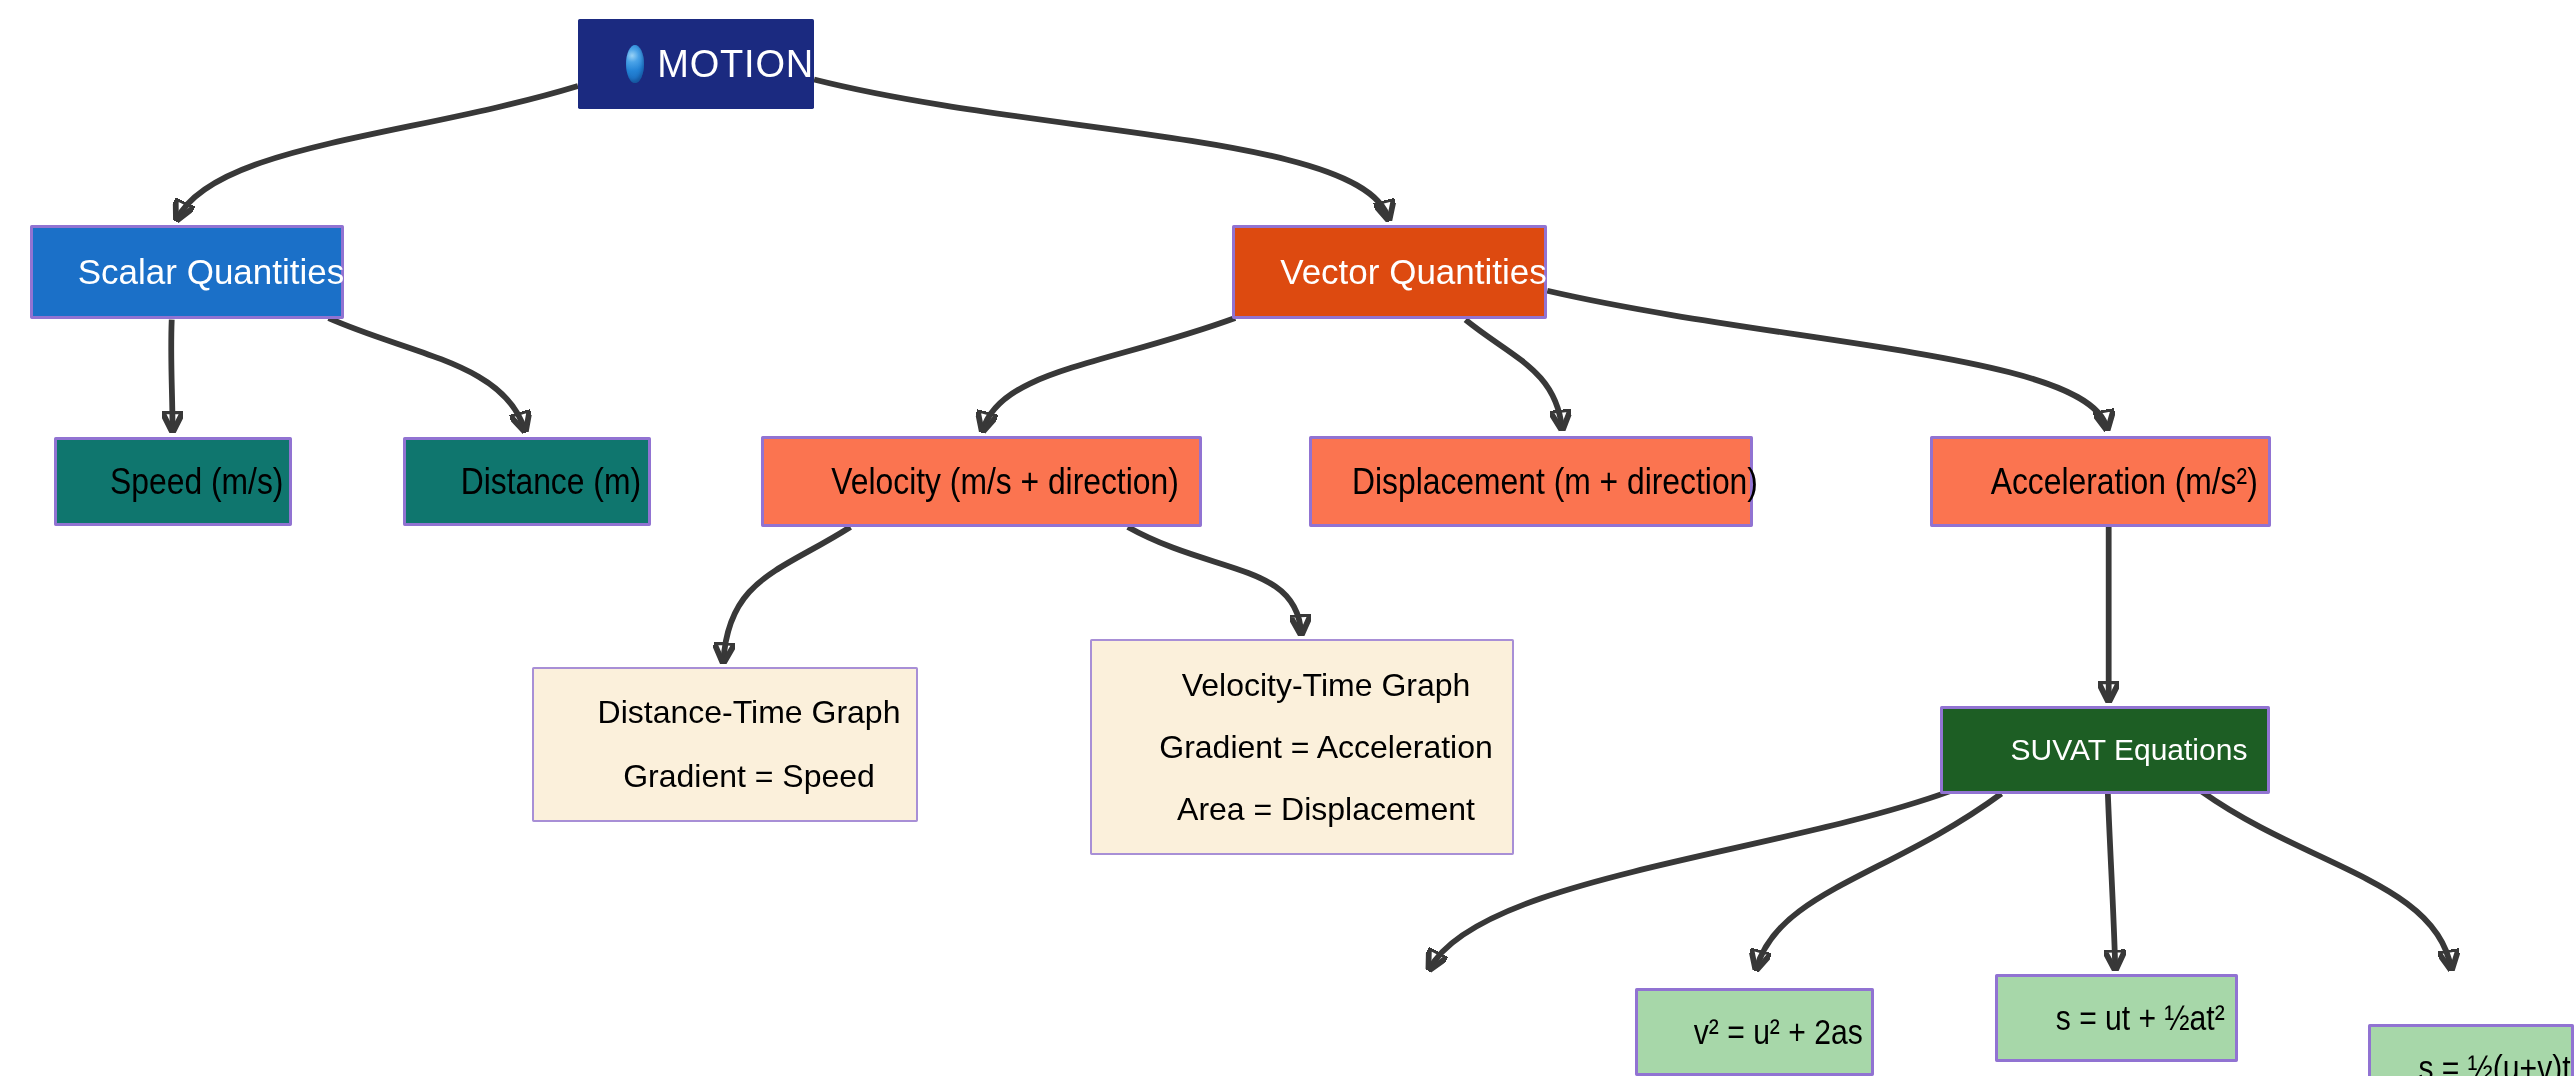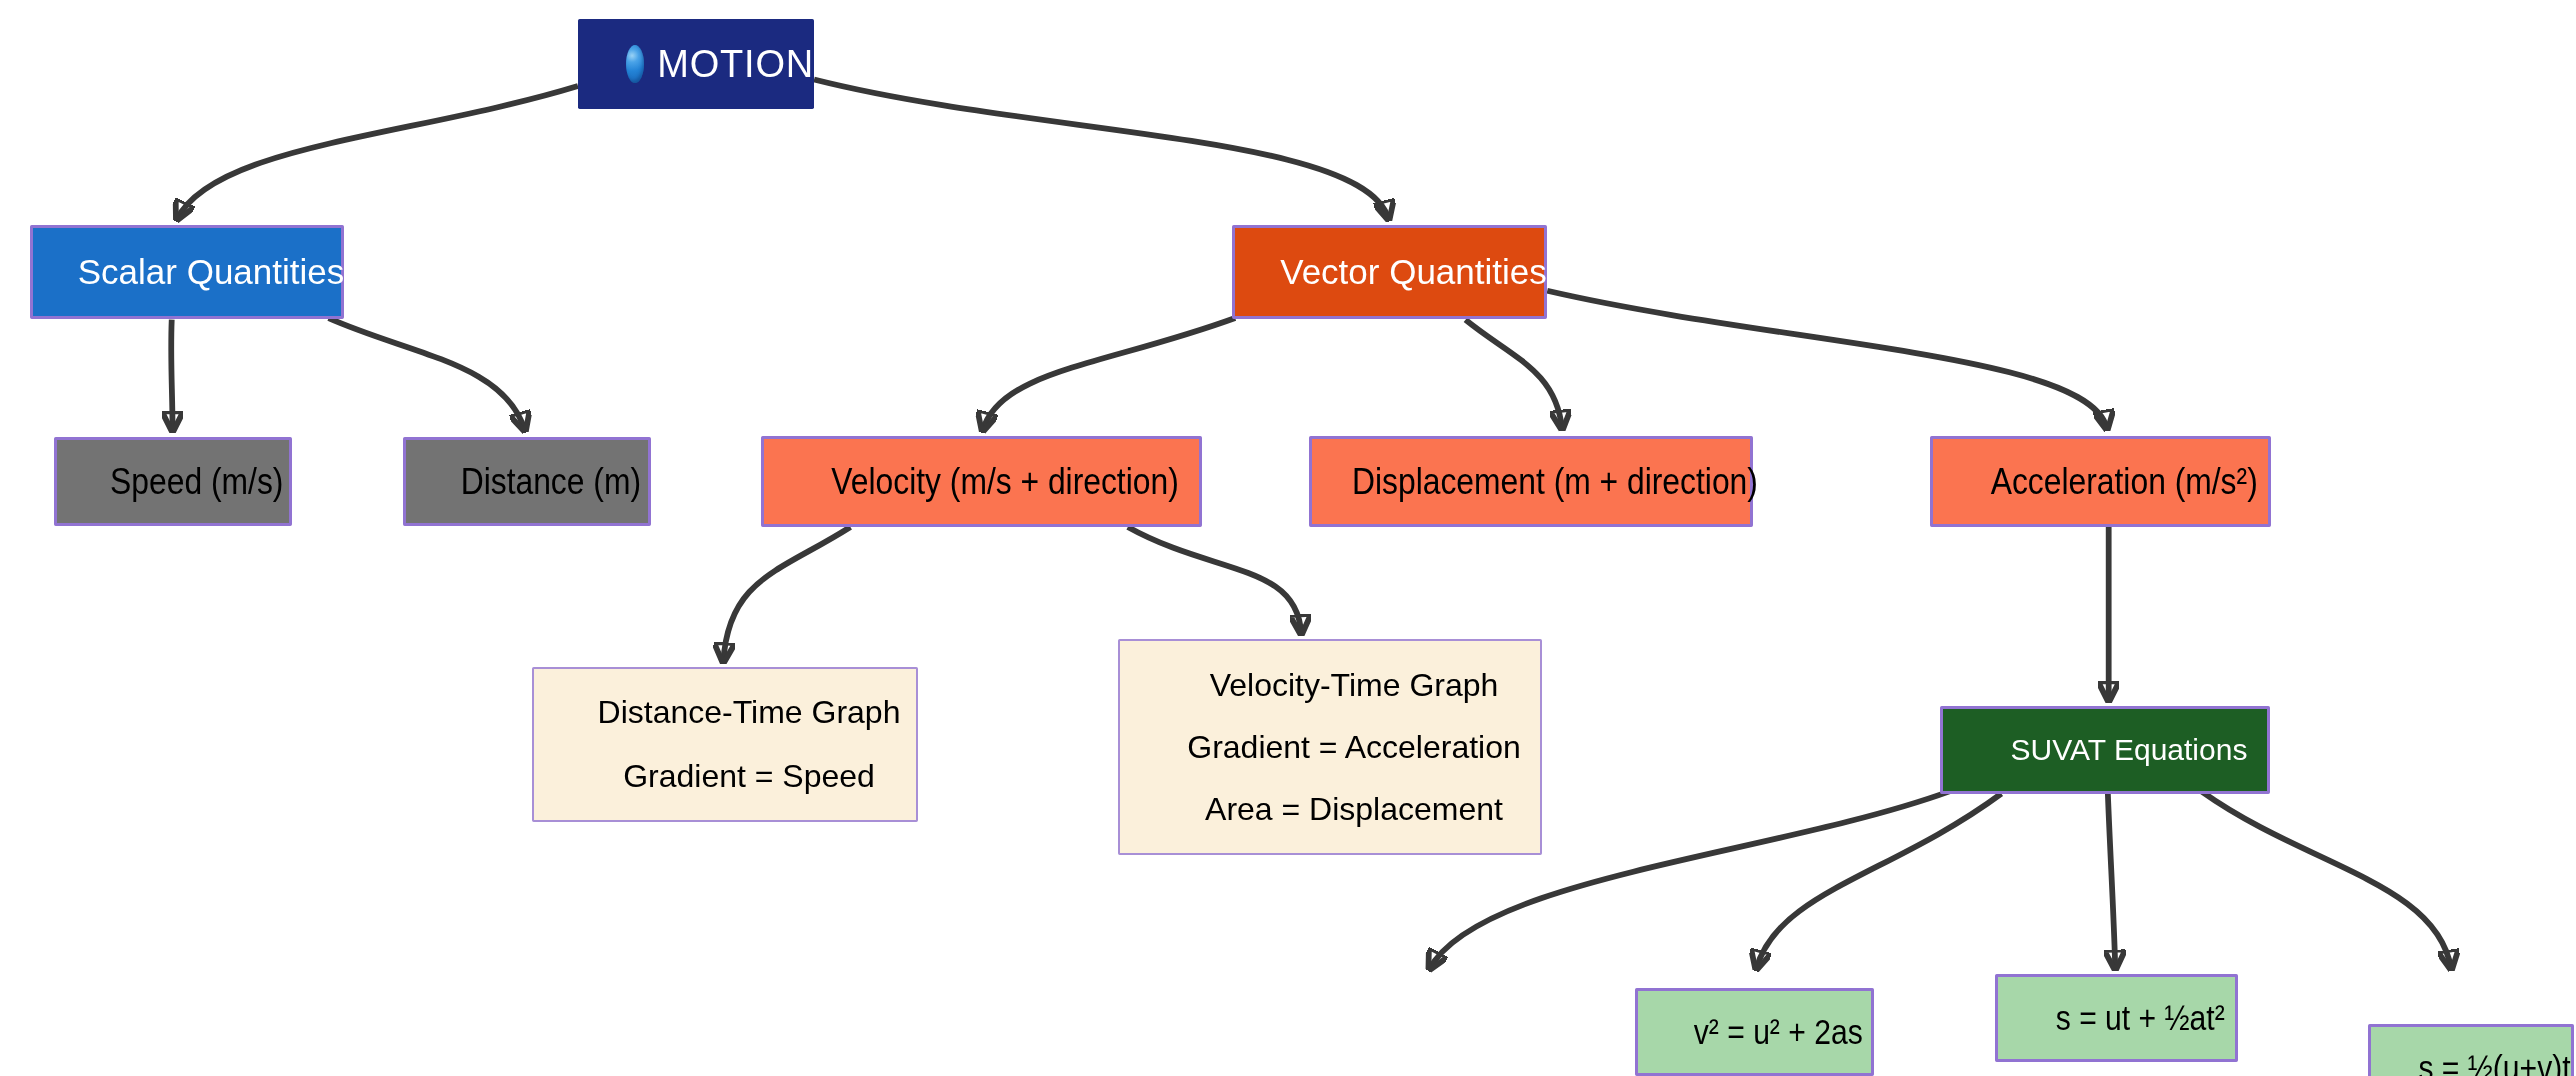--- a/index.html
+++ b/index.html
@@ -36,32 +36,32 @@
   }
   .dot{
     width:38px;height:38px;border-radius:50%;
     background:radial-gradient(circle at 34% 28%, #9ad2f5 0%, #4aa3e8 22%, #2383d6 52%, #1d72c4 78%, #1a63ad 100%);
     box-shadow:inset -1.7px -2.5px 3.3px rgba(10,50,110,0.35);
   }
 
   .node-scalar{left:30px;top:225px;width:314px;height:94px;background:#1b70c8;color:#ffffff;font-size:35px;}
   .node-vector{left:1232px;top:225px;width:315px;height:94px;background:#dd4a10;color:#ffffff;font-size:35px;}
 
-  .blue-leaf{background:#737373;color:#000000;font-size:37px;}
+  .blue-leaf{background:#0f766e;color:#000000;font-size:37px;}
   .node-speed{left:54px;top:437px;width:238px;height:89px;}
   .node-distance{left:403px;top:437px;width:248px;height:89px;}
 
   .coral-leaf{background:#fb7450;color:#000000;font-size:37px;}
   .node-velocity{left:761px;top:436px;width:441px;height:91px;}
   .node-displacement{left:1309px;top:436px;width:444px;height:91px;}
   .node-acceleration{left:1930px;top:436px;width:341px;height:91px;}
 
   .cream{background:#fbf0db;color:#000000;font-size:32px;border:2.5px solid #a88fd6;}
   .node-dt-graph{left:532px;top:667px;width:386px;height:155px;gap:26.4px;}
-  .node-vt-graph{left:1090px;top:639px;width:424px;height:216px;gap:25px;margin-left:28px;}
+  .node-vt-graph{left:1090px;top:639px;width:424px;height:216px;gap:25px;}
 
   .node-suvat{left:1940px;top:706px;width:330px;height:88px;background:#1d5e24;color:#ffffff;font-size:30px;}
 
   .green-leaf{background:#a7d7a9;color:#000000;font-size:35px;}
   .node-eq1{left:1329px;top:974px;width:195px;height:88px;}
   .node-eq2{left:1635px;top:974px;width:239px;height:88px;margin-top:14px;}
   .node-eq3{left:1995px;top:974px;width:243px;height:88px;}
   .node-eq4{left:2351px;top:1024px;width:206px;height:88px;margin-left:17px;}
 
   

